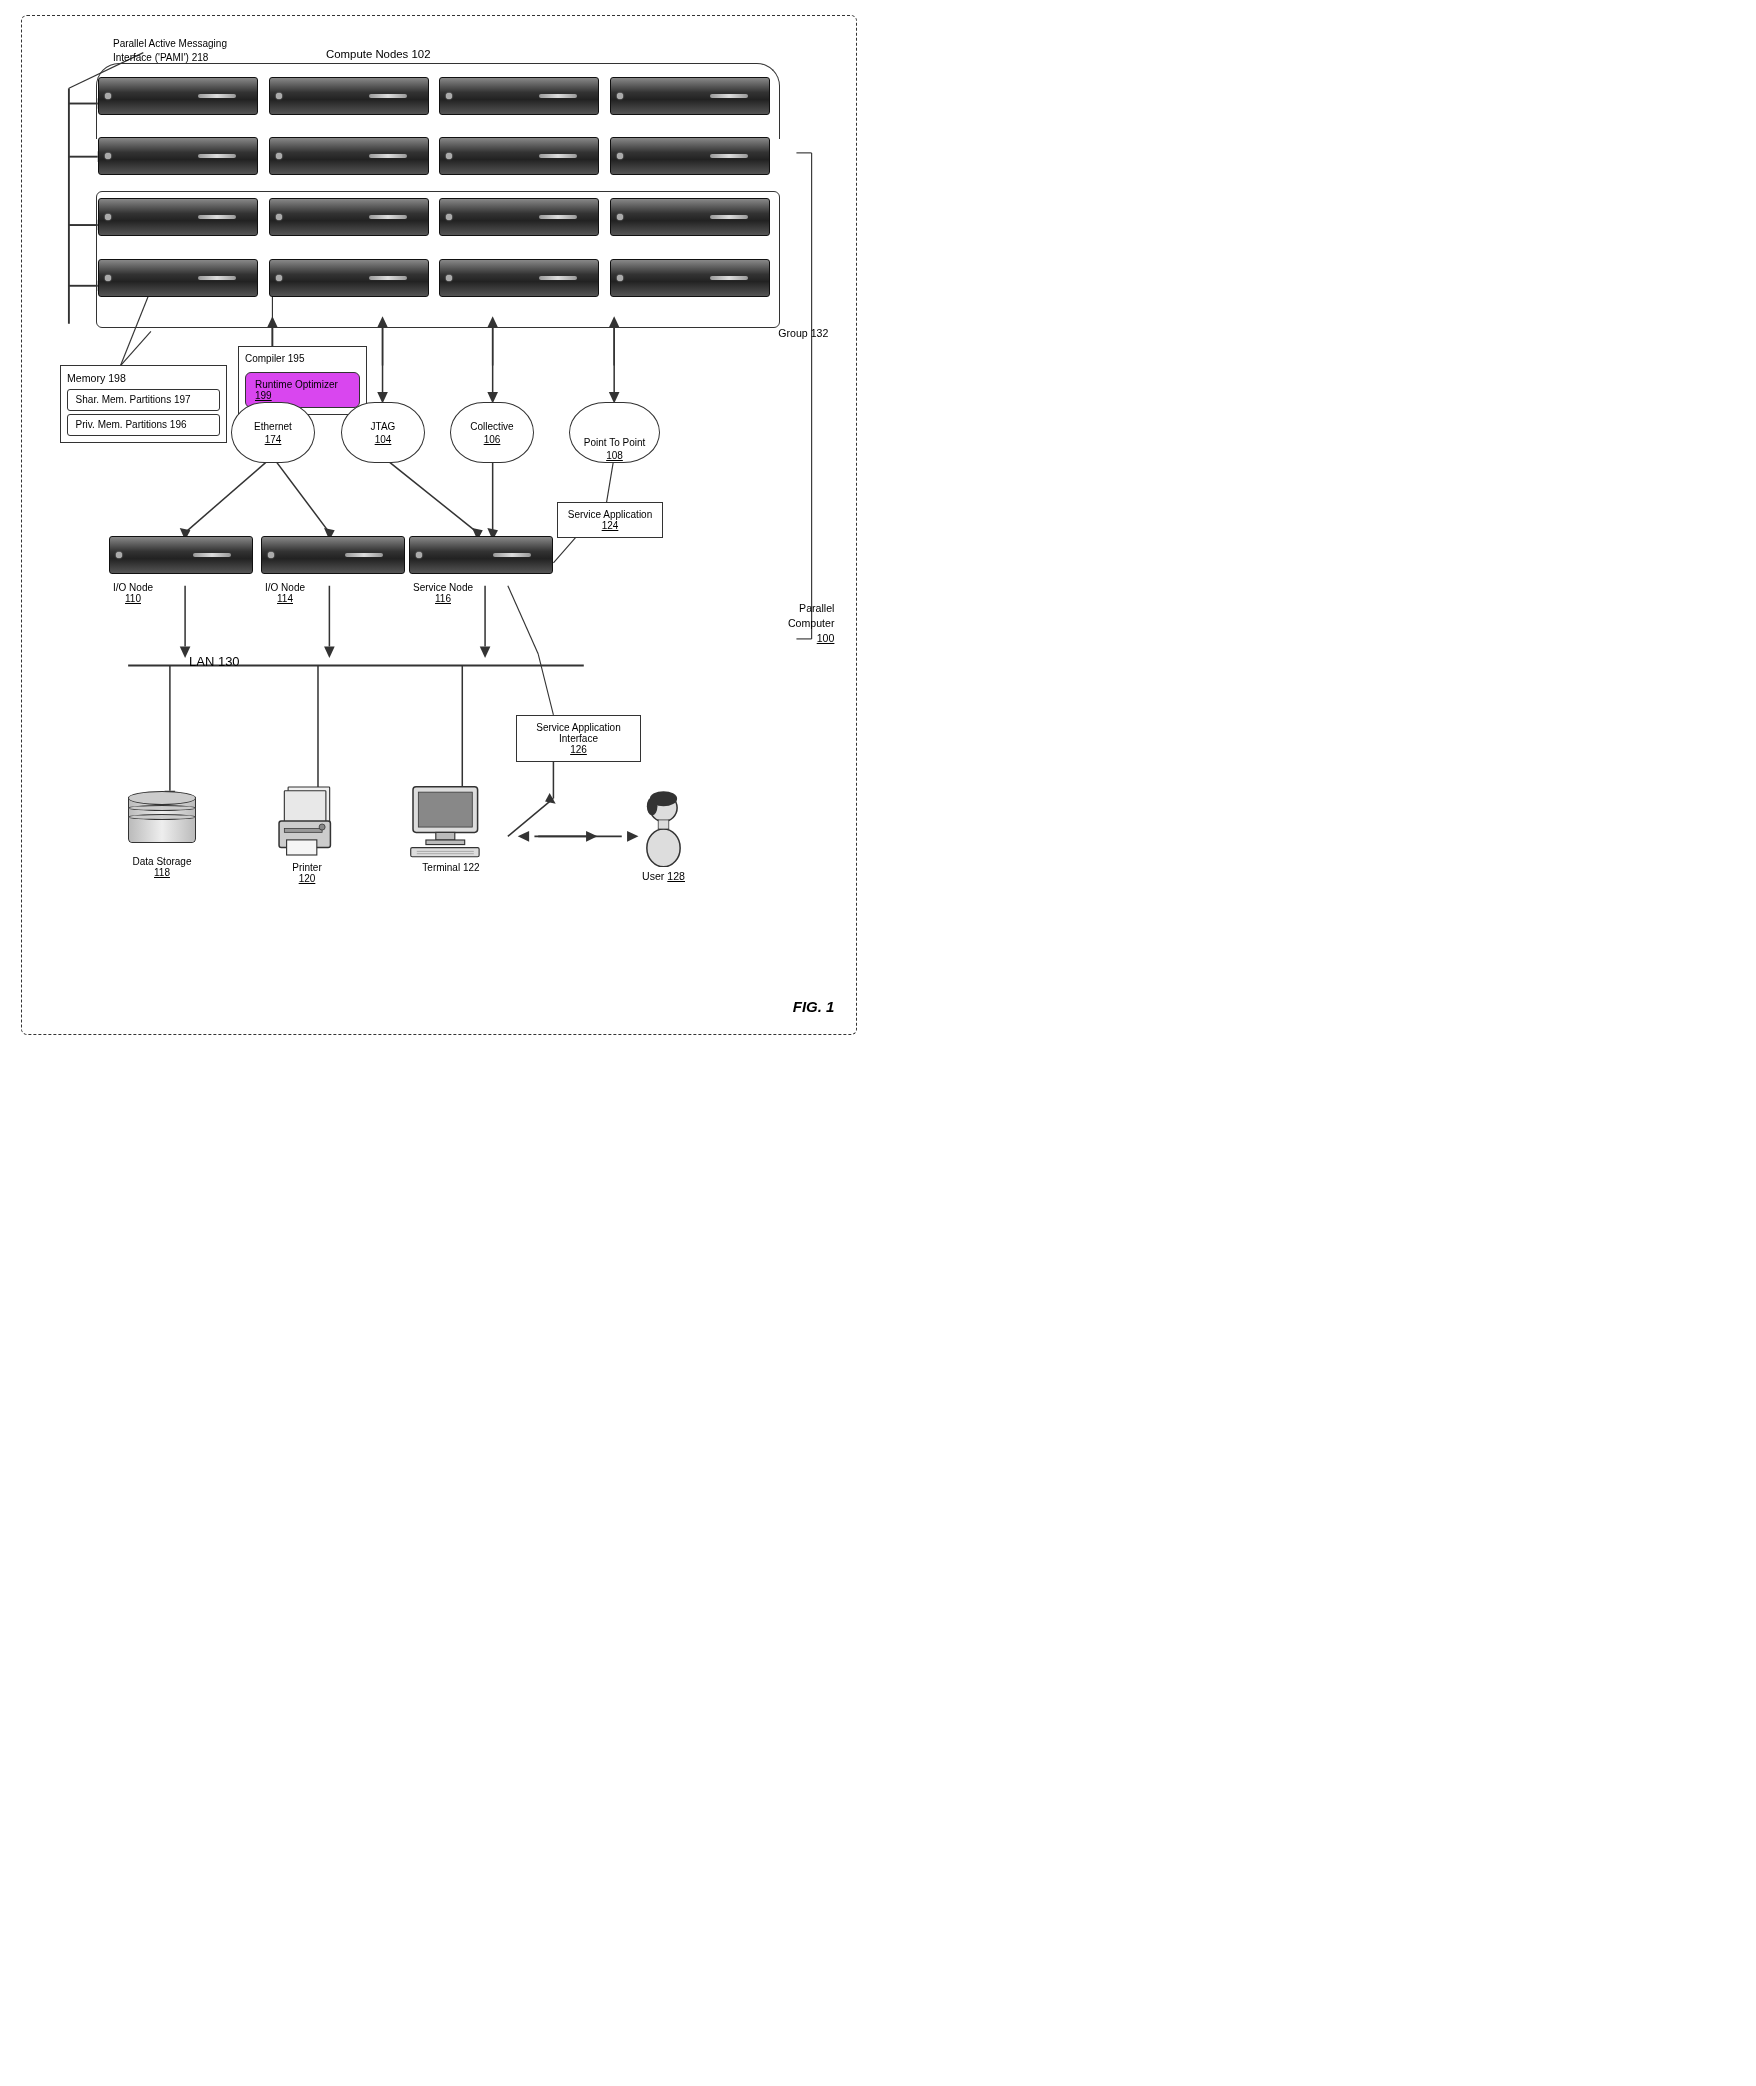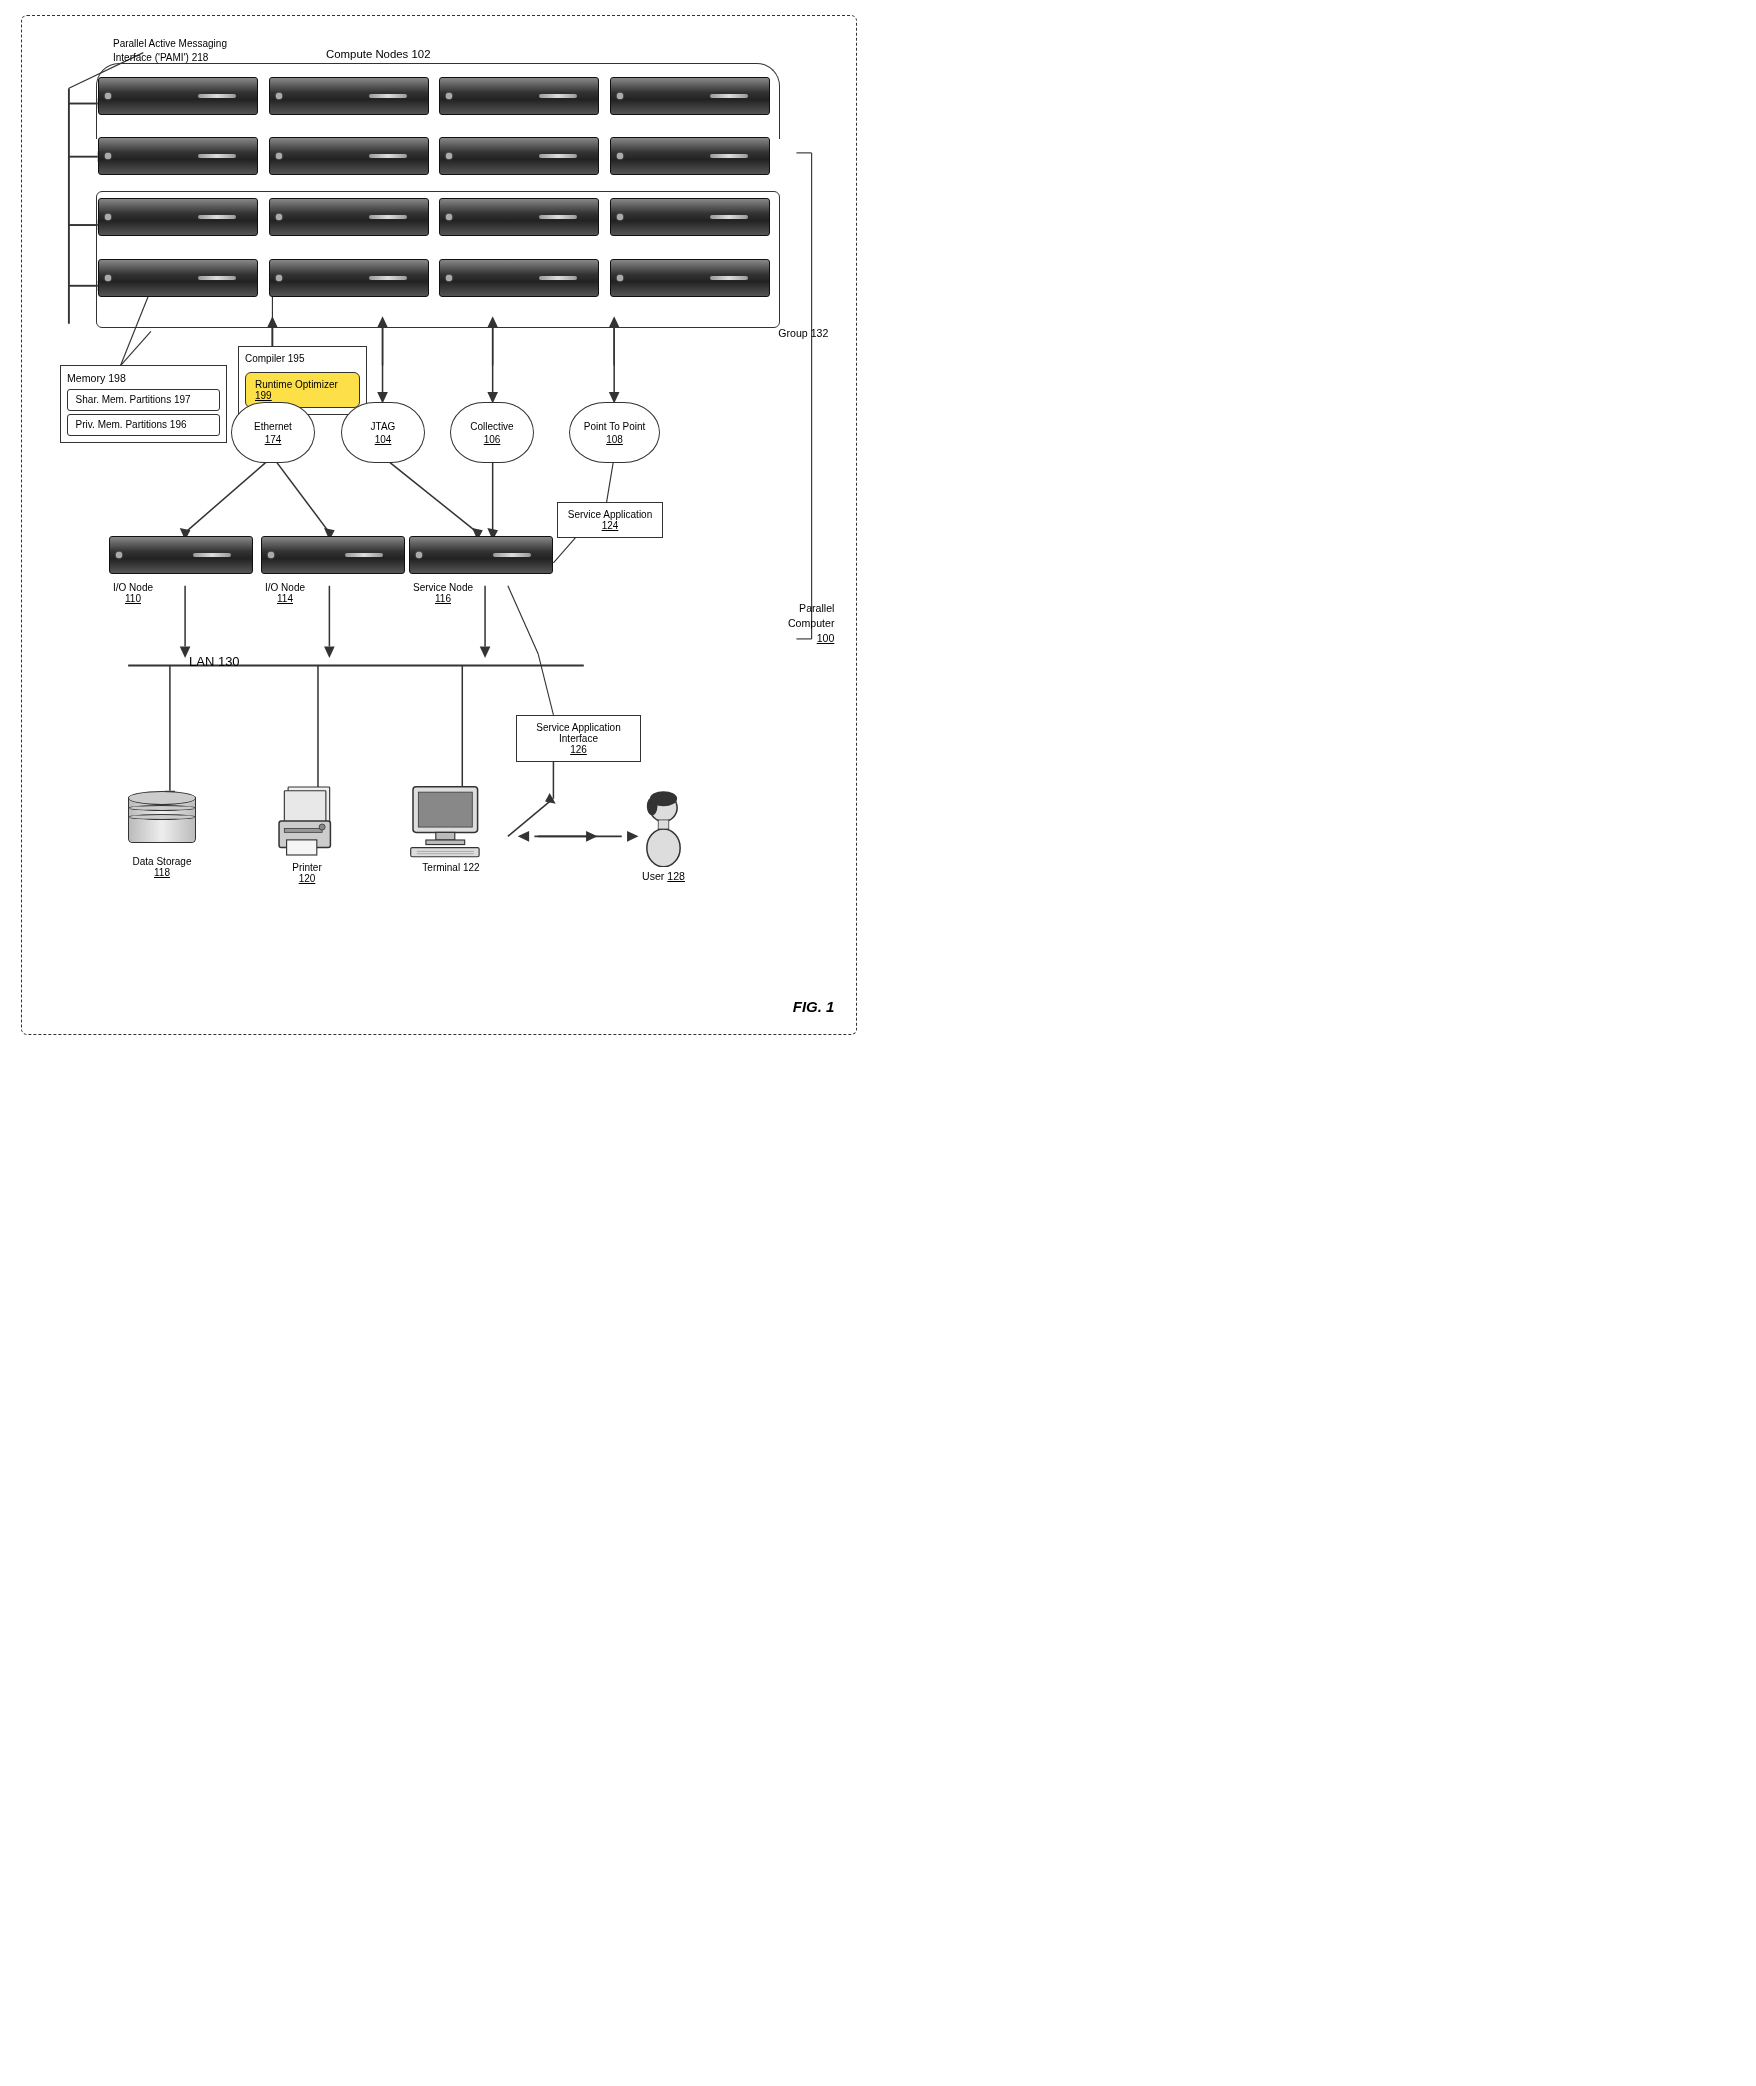--- a/index.html
+++ b/index.html
@@ -69,21 +69,21 @@
     
     .box {
       border: 1.5px solid #333;
       background: #fff;
       padding: 4.6px 7.6px;
       border-radius: 3px;
       font-size: 10px;
     }
     .box-rounded {
       border: 1.5px solid #333;
-      background: #fde047;
+      background: #d946ef;
       padding: 6px 9px;
       border-radius: 6px;
       font-size: 10px;
     }
     
     .diagram {
       position: relative;
       width: 805px;
       height: 988px;
     }
@@ -308,21 +308,21 @@
       </div>
 
       <div style="position:absolute; top:371px; left:413px;">
         <div class="cloud-container">
           <div>Collective</div>
           <div style="text-decoration:underline;">106</div>
         </div>
       </div>
 
       <div style="position:absolute; top:371px; left:532px;">
-        <div class="cloud-container" style="width:91px;">
+        <div class="cloud-container" style="width:91px;justify-content:flex-end;">
           <div>Point To Point</div>
           <div style="text-decoration:underline;">108</div>
         </div>
       </div>
 
       <div style="position:absolute; top:471px; left:520px; width:106px; border:1.5px solid #333; padding:6px; background:#fff; font-size:10px; text-align:center;">
         <div>Service Application</div>
         <div style="text-decoration:underline;">124</div>
       </div>
 

